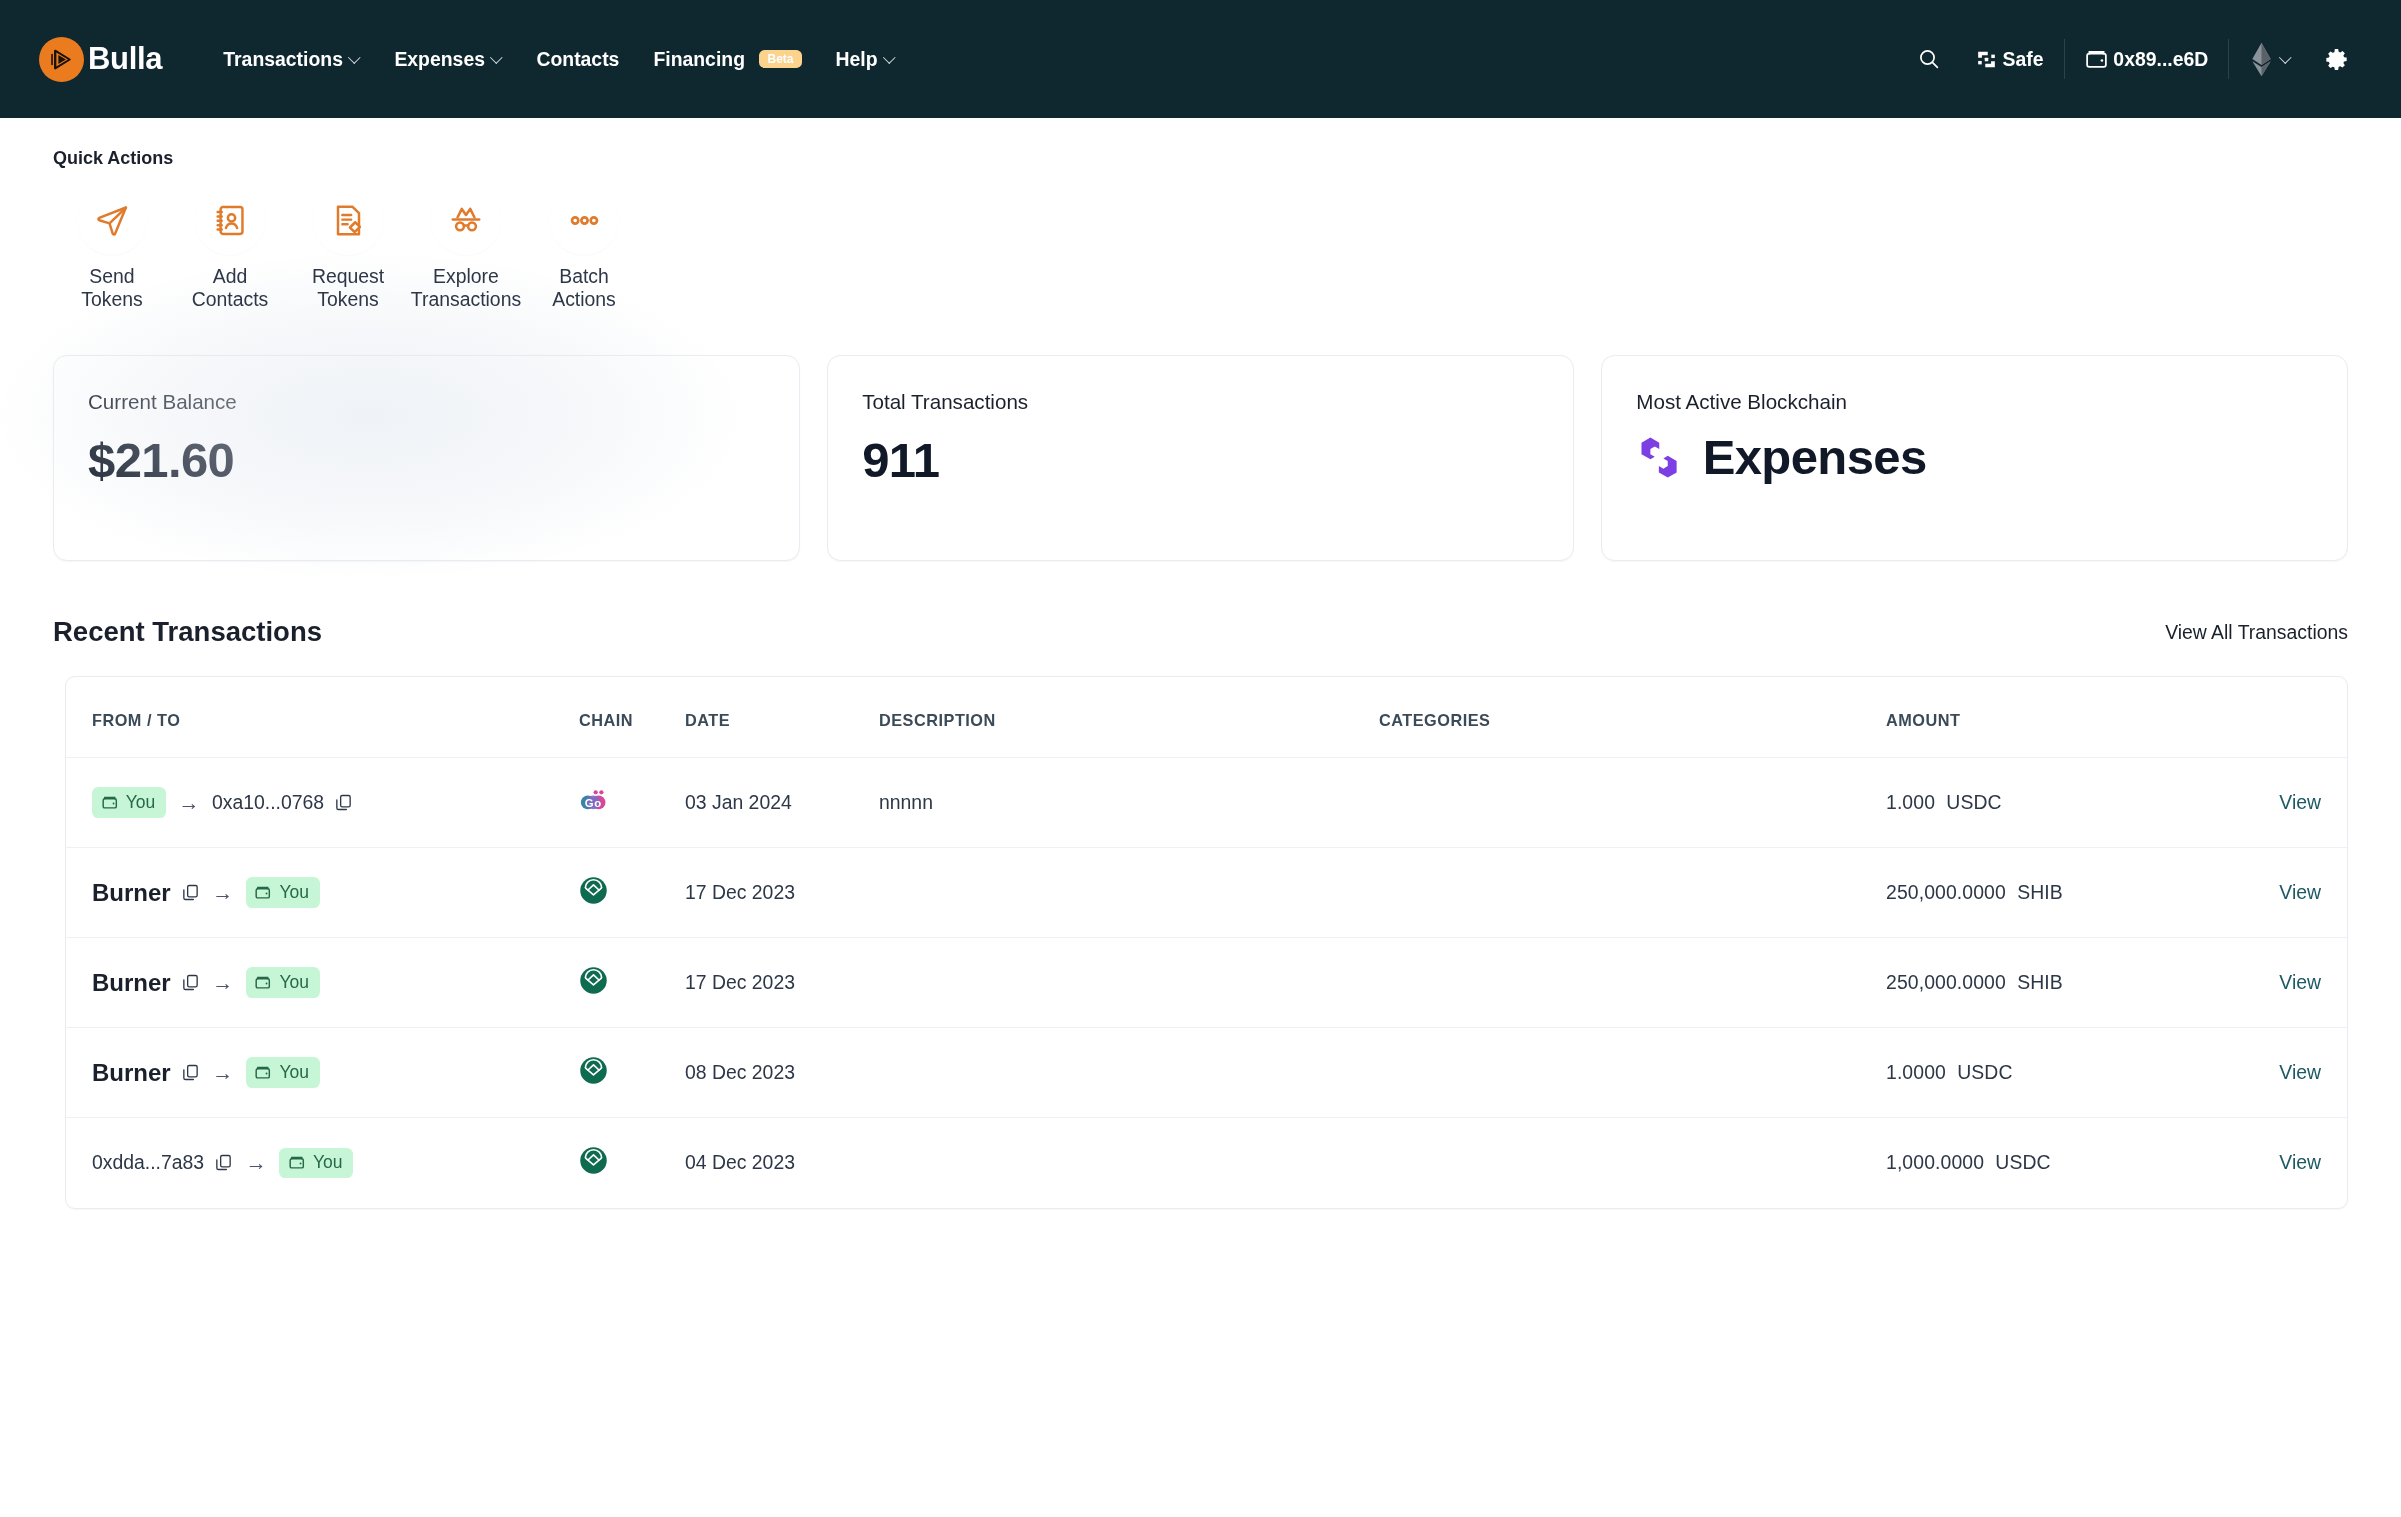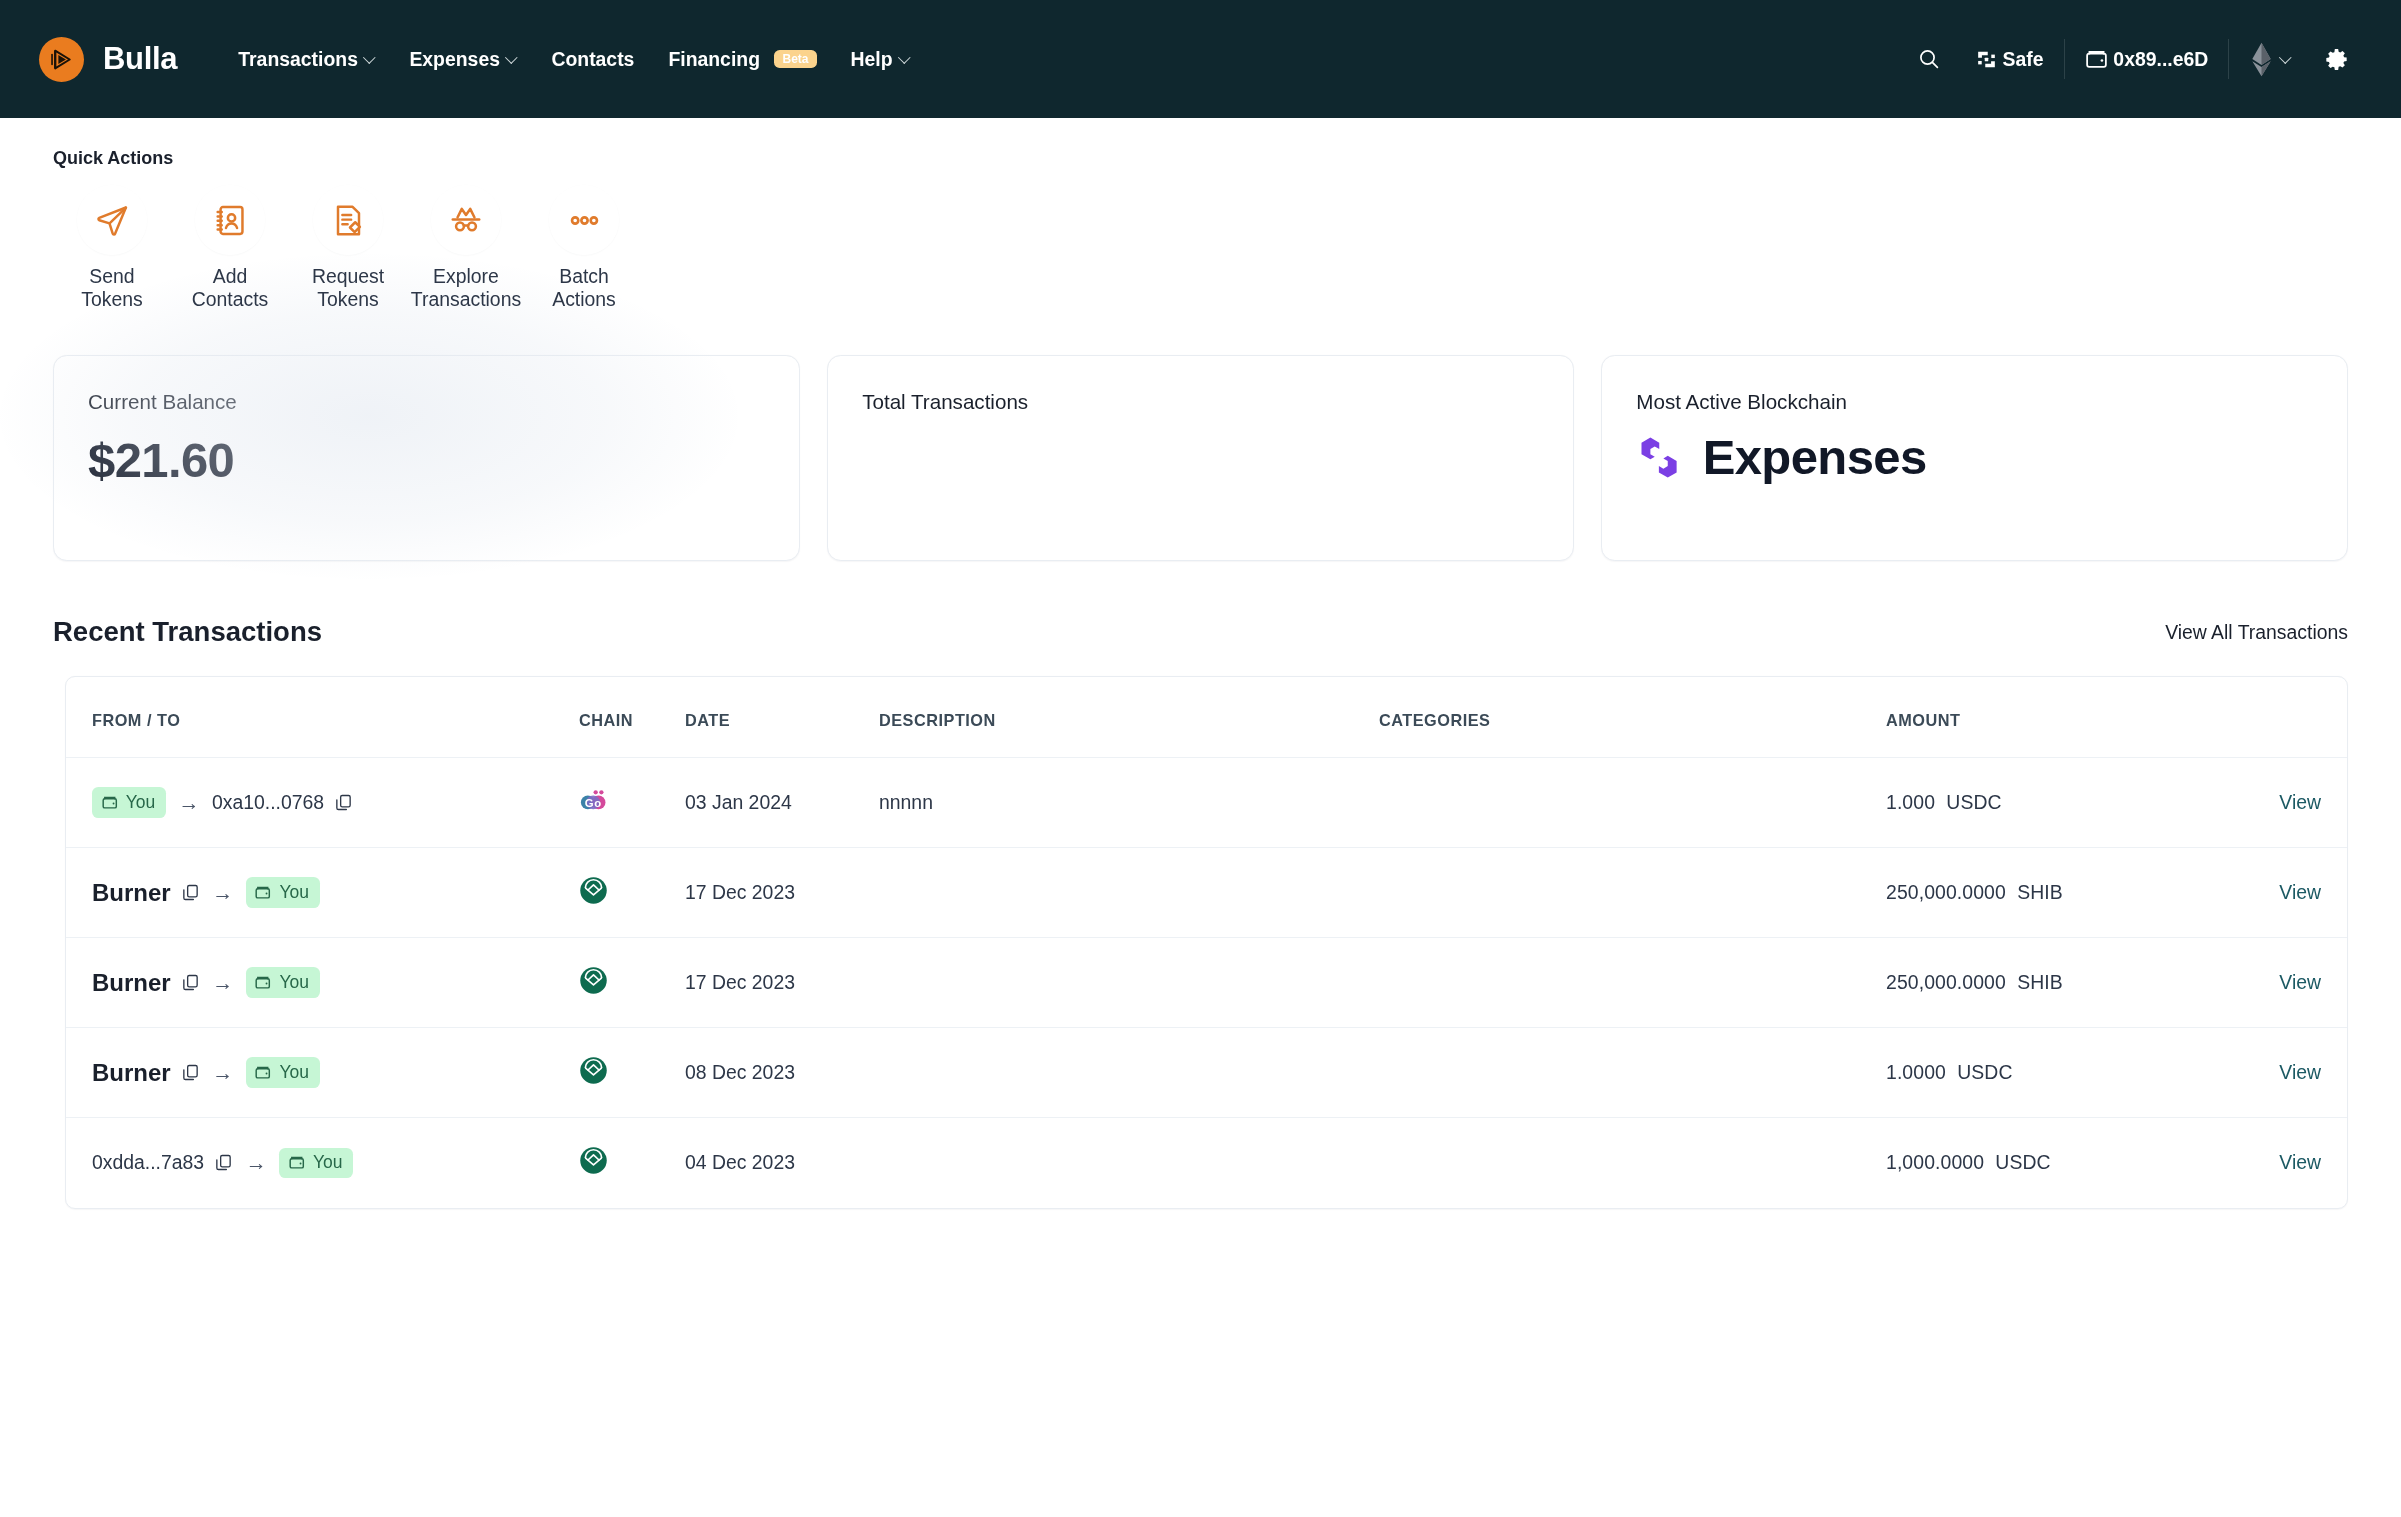--- a/index.html
+++ b/index.html
@@ -11,21 +11,21 @@
   }
   .page { position: relative; width: 2401px; height: 1518px; background: #ffffff; }
 
   
   .navbar {
     height: 118px; width: 100%;
     background: #0F272E;
     display: flex; align-items: center;
     padding: 0 36px 0 39px;
   }
-  .brand { display: flex; align-items: center; gap: 19px; margin-right: 44px; }
+  .brand { display: flex; align-items: center; gap: 4px; margin-right: 44px; }
   .brand-mark {
     width: 45px; height: 45px; border-radius: 50%;
     background: #EA7C1F;
     display: flex; align-items: center; justify-content: center;
   }
   .brand-name { color: #ffffff; font-size: 31px; font-weight: 700; letter-spacing: -0.3px; }
 
   .nav-links { display: flex; align-items: center; gap: 0; }
   .nav-link {
     color: #ffffff; font-size: 19.4px; font-weight: 700;
@@ -318,20 +318,21 @@
     </div>
 
     <div class="stats">
       <div class="stat-card">
         <div class="stat-label">Current Balance</div>
         <div class="stat-value">$21.60</div>
       </div>
 
       <div class="stat-card">
         <div class="stat-label">Total Transactions</div>
+        <div class="stat-value">911</div>
       </div>
 
       <div class="stat-card">
         <div class="stat-label">Most Active Blockchain</div>
         <div class="stat-chain">
           <svg width="50" height="45" viewBox="0 0 40 36">
             <path d="M11.5 2.0 L18.6 6.1 L18.6 11.2 L15.0 9.1 L11.5 11.2 L11.5 15.3 L15.0 17.4 L11.5 19.4 L4.4 15.3 L4.4 6.1 Z" fill="#7B3FE4"></path>
             <path d="M25.4 16.6 L32.5 20.7 L32.5 29.9 L25.4 34.0 L18.3 29.9 L18.3 24.8 L21.9 26.9 L25.4 24.8 L25.4 20.7 L21.9 18.7 Z" fill="#7B3FE4"></path>
           </svg>
           <span class="stat-chain-name">Expenses</span>

